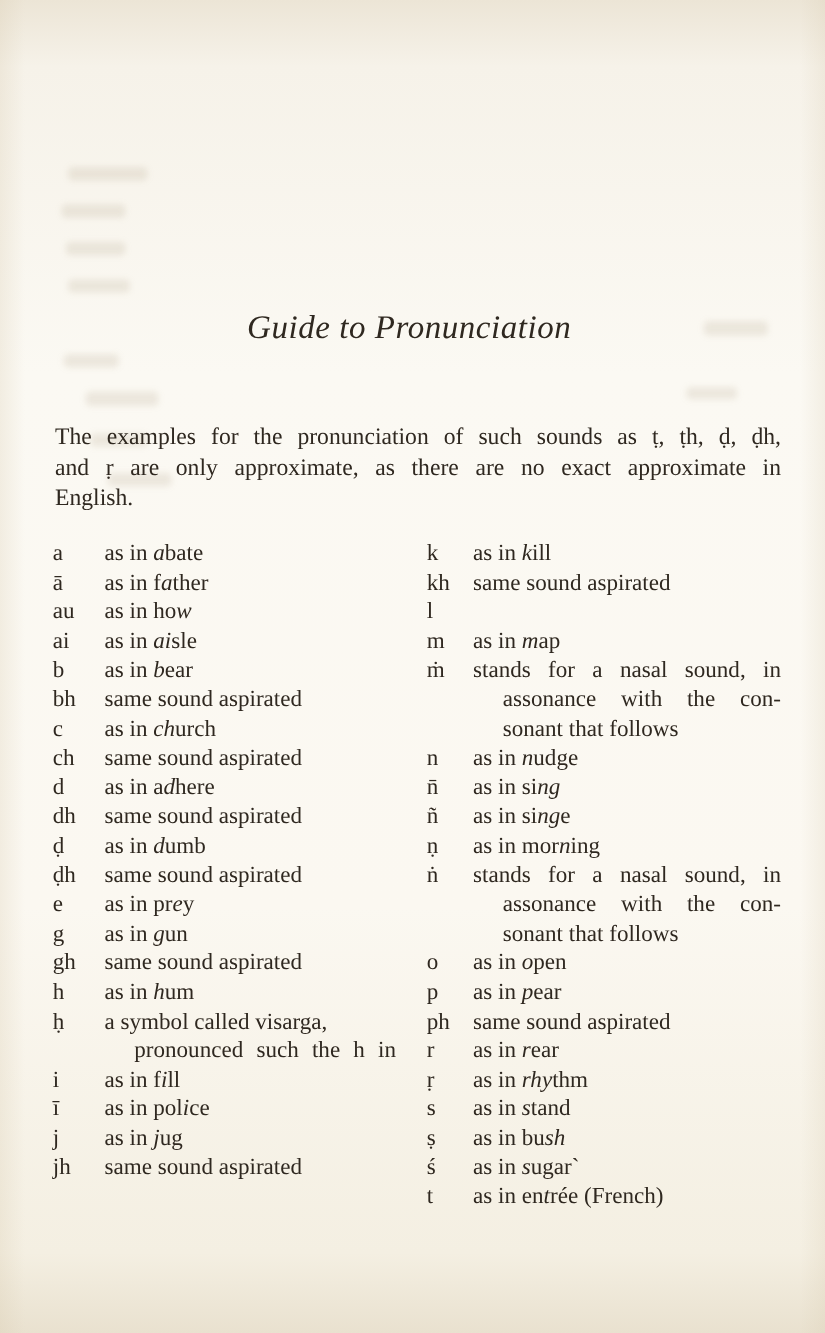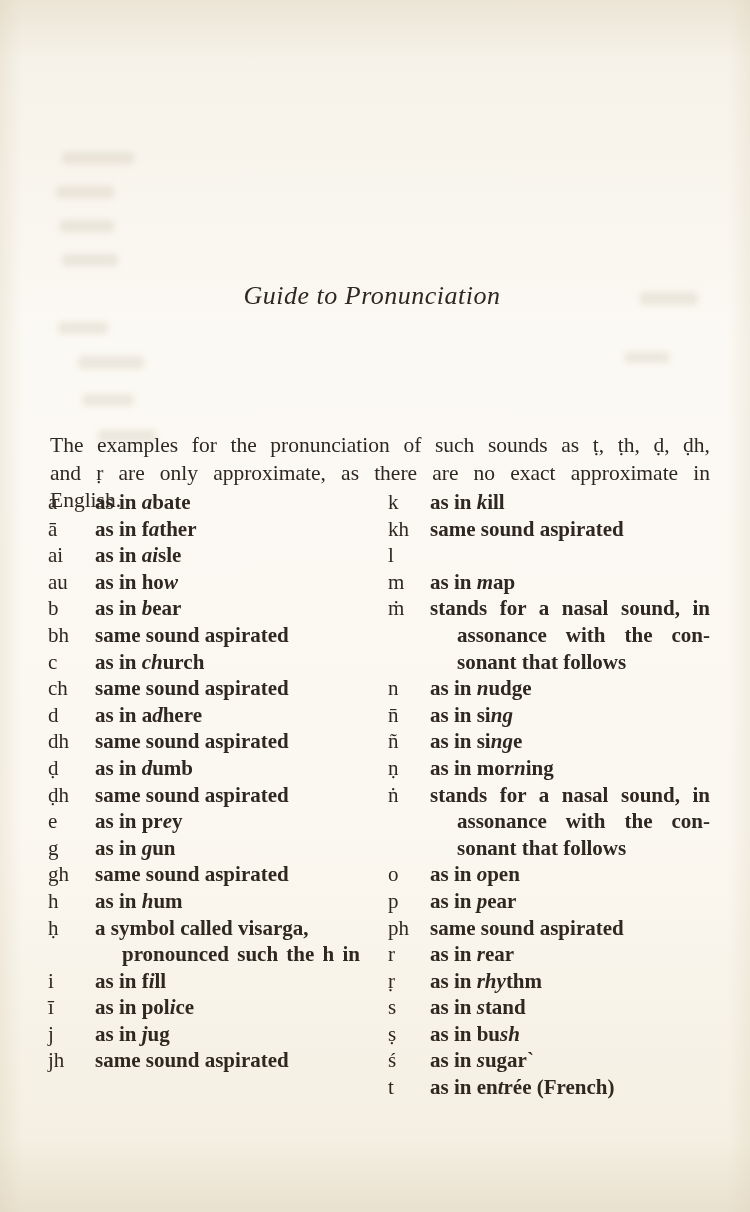--- a/index.html
+++ b/index.html
@@ -28,32 +28,31 @@
     border-radius: 4px;
     filter: blur(3px);
   }
   .page-title {
     position: absolute;
     top: 281px;
     left: 0;
     width: 744px;
     text-align: center;
     font-style: italic;
-    font-size: 26px;
+    font-size: 30px;
     letter-spacing: 0.5px;
     white-space: nowrap;
   }
   .intro {
     position: absolute;
     top: 384px;
     left: 50px;
     width: 660px;
     font-size: 21.5px;
     line-height: 27.5px;
-    margin-top: 48px;
   }
   .columns-area {
     position: absolute;
     top: 489px;
     left: 0;
     width: 750px;
   }
   .col {
     position: absolute;
     top: 0;
@@ -61,21 +60,21 @@
     line-height: 26.6px;
   }
   .col-left  { left: 48px;  width: 312px; }
   .col-right { left: 388px; width: 322px; }
   .entry {
     display: flex;
     align-items: flex-start;
   }
   .col-left  .sym { width: 47px; flex: 0 0 47px; }
   .col-right .sym { width: 42px; flex: 0 0 42px; }
-  .desc { flex: 1 1 auto; font-weight: bold; }
+  .desc { flex: 1 1 auto; }
   .line { }
   .line.ind  { padding-left: 27px; }
   .line.just { text-align: justify; text-align-last: justify; }
   i { font-style: italic; }
 </style>
 </head>
 <body>
 
 <div class="page">
 
@@ -106,29 +105,29 @@
             <div class="line">as in <i>a</i>bate</div>
           </div>
         </div>
         <div class="entry">
           <span class="sym">ā</span>
           <div class="desc">
             <div class="line">as in f<i>a</i>ther</div>
           </div>
         </div>
         <div class="entry">
+          <span class="sym">au</span>
+          <div class="desc">
+            <div class="line">as in ho<i>w</i></div>
+          </div>
+        </div>
+        <div class="entry">
           <span class="sym">ai</span>
           <div class="desc">
             <div class="line">as in <i>ai</i>sle</div>
-          </div>
-        </div>
-        <div class="entry">
-          <span class="sym">au</span>
-          <div class="desc">
-            <div class="line">as in ho<i>w</i></div>
           </div>
         </div>
         <div class="entry">
           <span class="sym">b</span>
           <div class="desc">
             <div class="line">as in <i>b</i>ear</div>
           </div>
         </div>
         <div class="entry">
           <span class="sym">bh</span>

